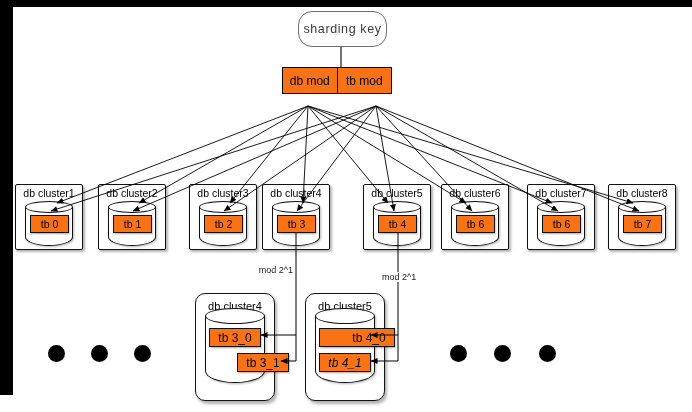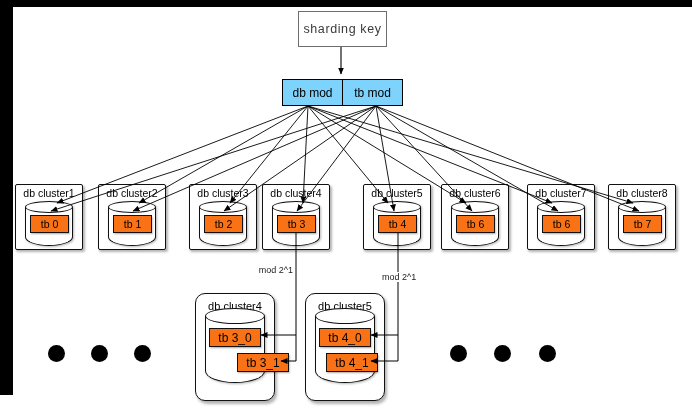--- a/index.html
+++ b/index.html
@@ -7,22 +7,22 @@
     position:relative;width:692px;height:412px;background:#ffffff;overflow:hidden;
     font-family:"Liberation Sans", sans-serif;color:#000;
   }
   .bar-top{position:absolute;left:0;top:0;width:692px;height:7px;background:#000;}
   .bar-left{position:absolute;left:0;top:0;width:13px;height:395px;background:#000;}
 
   .wires{position:absolute;left:0;top:0;pointer-events:none;}
 
   .box{position:absolute;background:#fff;border:1px solid #6e6e6e;
        display:flex;align-items:center;justify-content:center;}
-  .sharding{left:298px;top:11px;width:87px;height:34px;font-size:12.5px;color:#3a3a3a;letter-spacing:.6px;}
-  .modbox{position:absolute;left:282px;top:79px;width:121px;height:27px;background:#7dd3fc;
+  .sharding{left:298px;top:11px;width:87px;height:34px;font-size:12.5px;color:#3a3a3a;letter-spacing:.6px;border-radius:14px;}
+  .modbox{position:absolute;left:282px;top:67px;width:110px;height:27px;background:#f97316;
           border:1.2px solid #000;display:flex;box-sizing:border-box;}
   .modcell{flex:1;display:flex;align-items:center;justify-content:center;font-size:12px;}
   .modcell:first-child{border-right:1.2px solid #000;}
 
   .cluster{position:absolute;top:184px;width:66px;height:64px;background:#fff;
            border:1.3px solid #111;border-radius:2px;box-shadow:1.5px 2px 2.5px rgba(0,0,0,.3);}
   .cl-label{position:absolute;top:2px;left:0;width:100%;text-align:center;font-size:10.5px;white-space:nowrap;}
   .cyl{position:absolute;background:#fff;border:1.2px solid #111;border-top:none;
        border-radius:0 0 50% 50% / 0 0 9px 9px;
        filter:drop-shadow(1.2px 1.5px 1px rgba(0,0,0,.28));}
@@ -34,22 +34,22 @@
   .cluster .tb{left:14px;top:30px;width:37px;height:16px;}
 
   .bcluster{position:absolute;top:293px;width:78px;height:106px;background:#fff;
             border:1.3px solid #111;border-radius:10px;box-shadow:2px 2.5px 3px rgba(0,0,0,.3);}
   .bcluster .cl-label{top:6px;font-size:11px;}
   .bcluster .cyl{left:9px;top:22px;width:58px;height:66px;border-radius:0 0 50% 50% / 0 0 12px 12px;}
   .bcluster .cyl::before{top:-8px;height:16px;}
   .bcluster .tb{width:50px;height:17px;font-size:12px;}
   .tb-b1{left:13px;top:34px;}
   .tb-b2{left:41px;top:59px;}
-  .tb-b3{left:13px;top:34px;}
-  .tb-b4{left:20px;top:59px;}
+  .tb-b3{left:13px;top:34px;padding-left:24px;}
+  .tb-b4{left:13px;top:59px;font-style:italic;}
 
   .modlabel{position:absolute;font-size:9px;color:#222;white-space:nowrap;}
   .modlabel-1{left:240px;top:265px;width:53px;text-align:right;}
   .modlabel-2{left:381px;top:272px;background:#fff;padding:0 1px;}
 
   .dot{position:absolute;width:17px;height:17px;border-radius:50%;background:#000;top:345px;}
 </style>
 </head>
 <body>
 

